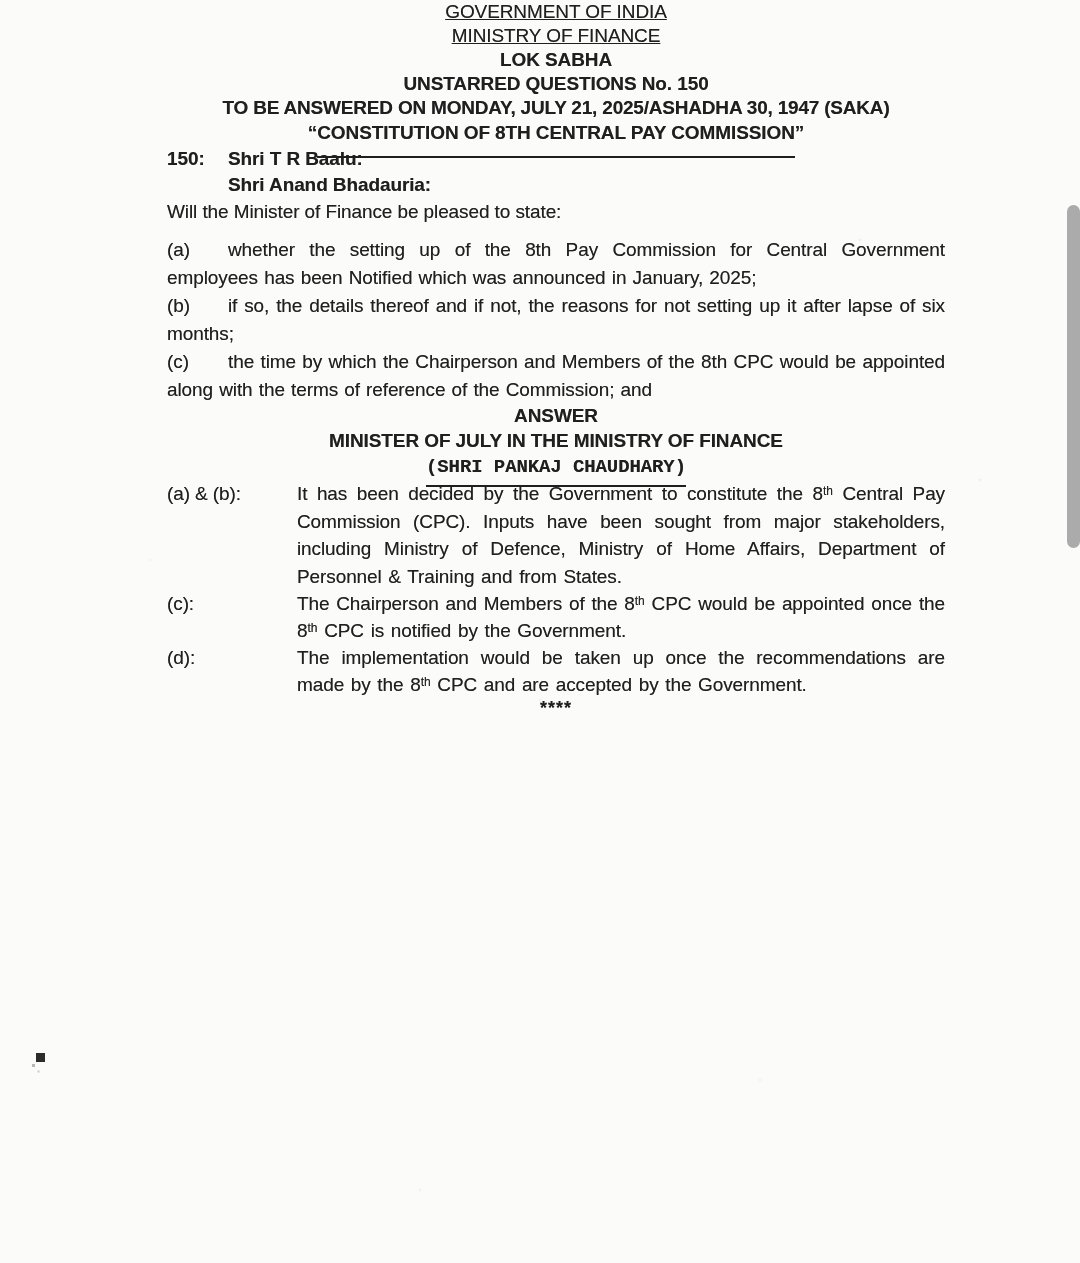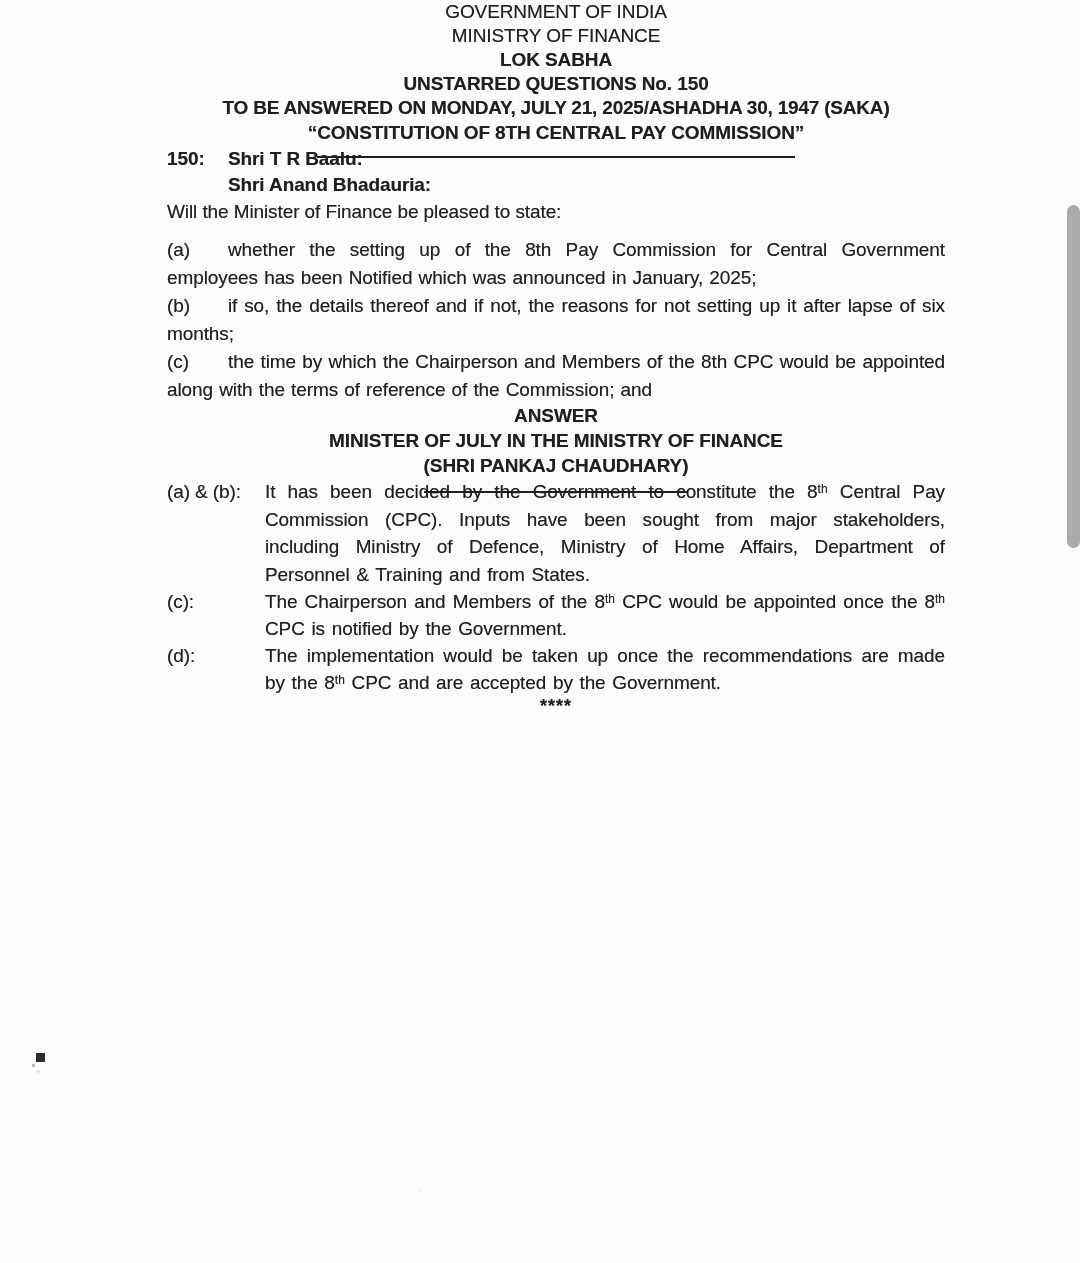--- a/index.html
+++ b/index.html
@@ -34,38 +34,38 @@
     left: 167px;
     top: 0;
     width: 778px;
     font-size: 19px;
     letter-spacing: -0.1px;
     text-shadow: 0 0 0.5px rgba(30,30,30,0.55);
   }
   .doc div { margin: 0; }
   .center { text-align: center; }
 
-  .org-block { margin-top: 57px; line-height: 24px; }
+  .org-block { margin-top: 57px; line-height: 24px; text-decoration: underline; }
   .house-block { margin-top: 23px; line-height: 24px; font-weight: 700; }
   .date-line { margin-top: 23px; line-height: 24px; font-weight: 700; letter-spacing: -0.2px; }
   .subject-line { margin-top: 22px; line-height: 26px; font-weight: 700; }
   .subject-underline { border-bottom: 2px solid #1f1f1f; padding-bottom: 13px; }
 
   .q-head { margin-top: 45px; line-height: 26px; font-weight: 700; display: flex; }
   .q-no { width: 61px; flex: 0 0 61px; }
   .preamble { margin-top: 20px; line-height: 27px; }
 
   .q-part { margin-top: 17px; line-height: 28px; text-align: justify; word-spacing: 1px; }
   .q-label { display: inline-block; width: 61px; }
 
   .ans-heading { margin-top: 38px; line-height: 24px; font-weight: 700; }
   .minister-block { margin-top: 24px; line-height: 25px; font-weight: 700; }
-  .minister-underline { border-bottom: 2px solid #1f1f1f; padding-bottom: 15px; }
+  .minister-underline { border-bottom: 2px solid #1f1f1f; padding-bottom: 7px; font-family: Liberation Mono, monospace; }
 
-  .ans-part { display: flex; line-height: 27px; }
+  .ans-part { display: flex; line-height: 27px; gap: 32px; }
   .ans-part-1 { margin-top: 39px; line-height: 27.5px; }
   .ans-part-2 { margin-top: 17px; }
   .ans-part-3 { margin-top: 17px; }
   .ans-label { width: 98px; flex: 0 0 98px; }
   .ans-text { flex: 1; text-align: justify; word-spacing: 1.5px; }
   .ans-text sup { font-size: 12px; line-height: 0; vertical-align: 5px; letter-spacing: 0; }
 
   .end-marks { margin-top: 57px; line-height: 20px; font-weight: 700; font-size: 18px; letter-spacing: 1px; }
 
   .scrollbar-thumb {

